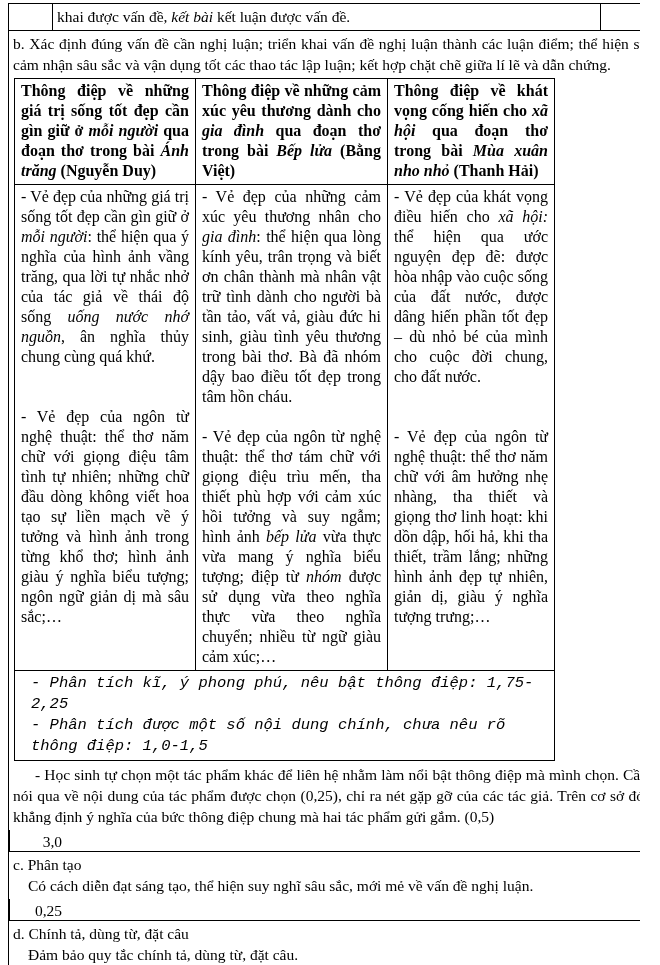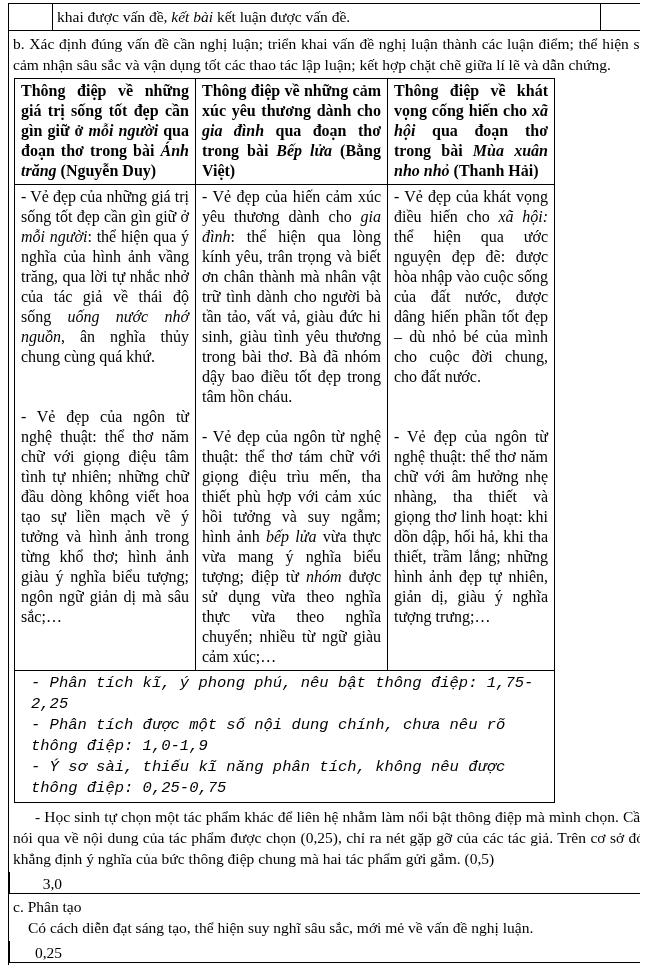--- a/index.html
+++ b/index.html
@@ -81,32 +81,31 @@
             <div class="ic col3">
               <p><span style="font-weight: bold;">Thông điệp về khát vọng cống hiến cho </span><span style="font-style: italic; font-weight: bold;">xã hội</span><span style="font-weight: bold;"> qua đoạn thơ trong bài </span><span style="font-style: italic; font-weight: bold;">Mùa xuân nho nhỏ</span><span style="font-weight: bold;"> (Thanh Hải)</span></p>
             </div>
           </div>
           <div class="inner-row">
             <div class="ic col1">
               <p><span>- Vẻ đẹp của những giá trị sống tốt đẹp cần gìn giữ ở </span><span style="font-style: italic;">mỗi người</span><span>: thể hiện qua ý nghĩa của hình ảnh vầng trăng, qua lời tự nhắc nhở của tác giả về thái độ sống </span><span style="font-style: italic;">uống nước nhớ nguồn</span><span>, ân nghĩa thủy chung cùng quá khứ.</span></p>
               <p class="gap2"><span>- Vẻ đẹp của ngôn từ nghệ thuật: thể thơ năm chữ với giọng điệu tâm tình tự nhiên; những chữ đầu dòng không viết hoa tạo sự liền mạch về ý tưởng và hình ảnh trong từng khổ thơ; hình ảnh giàu ý nghĩa biểu tượng; ngôn ngữ giản dị mà sâu sắc;…</span></p>
             </div>
             <div class="ic col2">
-              <p><span>- Vẻ đẹp của hiến cảm xúc yêu thương dành cho </span><span style="font-style: italic;">gia đình</span><span>: thể hiện qua lòng kính yêu, trân trọng và biết ơn chân thành mà nhân vật trữ tình dành cho người bà tần tảo, vất vả, giàu đức hi sinh, giàu tình yêu thương trong bài thơ. Bà đã nhóm dậy bao điều tốt đẹp trong tâm hồn cháu.</span></p>
+              <p><span>- Vẻ đẹp của những cảm xúc yêu thương nhân cho </span><span style="font-style: italic;">gia đình</span><span>: thể hiện qua lòng kính yêu, trân trọng và biết ơn chân thành mà nhân vật trữ tình dành cho người bà tần tảo, vất vả, giàu đức hi sinh, giàu tình yêu thương trong bài thơ. Bà đã nhóm dậy bao điều tốt đẹp trong tâm hồn cháu.</span></p>
               <p class="gap1"><span>- Vẻ đẹp của ngôn từ nghệ thuật: thể thơ tám chữ với giọng điệu trìu mến, tha thiết phù hợp với cảm xúc hồi tưởng và suy ngẫm; hình ảnh </span><span style="font-style: italic;">bếp lửa</span><span> vừa thực vừa mang ý nghĩa biểu tượng; điệp từ </span><span style="font-style: italic;">nhóm</span><span> được sử dụng vừa theo nghĩa thực vừa theo nghĩa chuyển; nhiều từ ngữ giàu cảm xúc;…</span></p>
             </div>
             <div class="ic col3">
               <p><span>- Vẻ đẹp của khát vọng điều hiến cho </span><span style="font-style: italic;">xã hội:</span><span> thể hiện qua ước nguyện đẹp đẽ: được hòa nhập vào cuộc sống của đất nước, được dâng hiến phần tốt đẹp – dù nhỏ bé của mình cho cuộc đời chung, cho đất nước.</span></p>
               <p class="gap2"><span>- Vẻ đẹp của ngôn từ nghệ thuật: thể thơ năm chữ với âm hưởng nhẹ nhàng, tha thiết và giọng thơ linh hoạt: khi dồn dập, hối hả, khi tha thiết, trầm lắng; những hình ảnh đẹp tự nhiên, giản dị, giàu ý nghĩa tượng trưng;…</span></p>
             </div>
           </div>
           <div class="criteria-row">
             <p>- Phân tích kĩ, ý phong phú, nêu bật thông điệp: 1,75-2,25</p>
-            <p>- Phân tích được một số nội dung chính, chưa nêu rõ thông điệp: 1,0-1,9</p>
-            <p>- Ý sơ sài, thiếu kĩ năng phân tích, không nêu được thông điệp: 0,25-0,75</p>
+            <p>- Phân tích được một số nội dung chính, chưa nêu rõ thông điệp: 1,0-1,5</p>
           </div>
         </div>
 
         <div class="note">
           <p>- Học sinh tự chọn một tác phẩm khác để liên hệ nhằm làm nổi bật thông điệp mà mình chọn. Cần nói qua về nội dung của tác phẩm được chọn (0,25), chỉ ra nét gặp gỡ của các tác giả. Trên cơ sở đó, khẳng định ý nghĩa của bức thông điệp chung mà hai tác phẩm gửi gắm. (0,5)</p>
         </div>
       </div>
       <div class="cell-score">3,0</div>
     </div>
 

